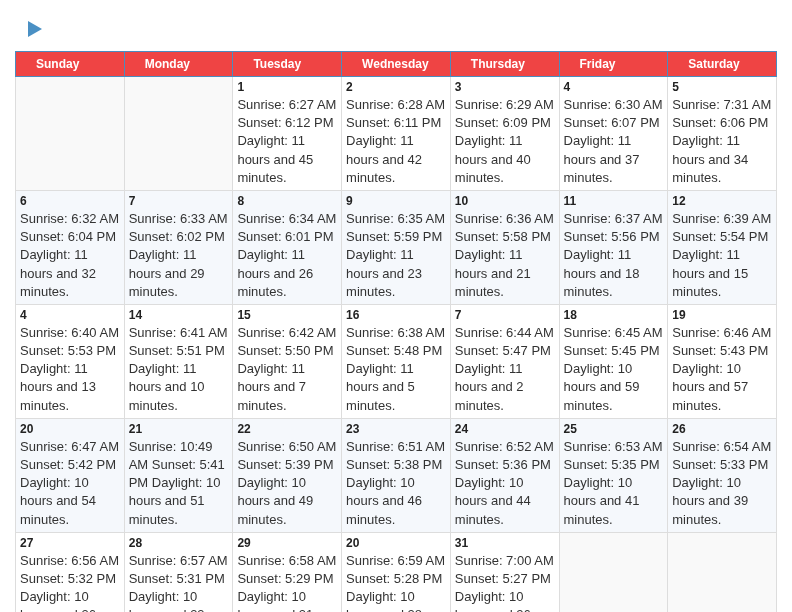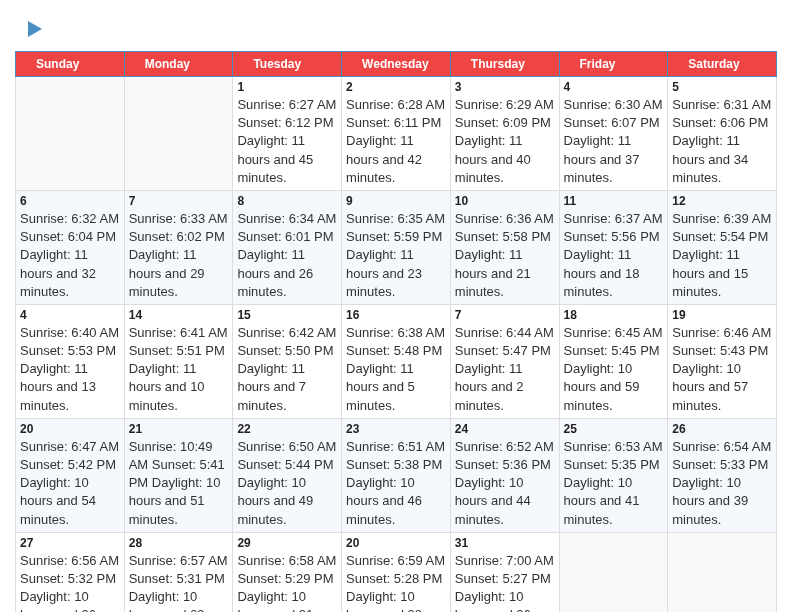--- a/index.html
+++ b/index.html
@@ -160,21 +160,21 @@
 Daylight: 11 hours and 40 minutes.</div>
           </td>
           <td>
             <span class="day-number">4</span>
             <div class="day-info">Sunrise: 6:30 AM
 Sunset: 6:07 PM
 Daylight: 11 hours and 37 minutes.</div>
           </td>
           <td>
             <span class="day-number">5</span>
-            <div class="day-info">Sunrise: 6:31 AM
+            <div class="day-info">Sunrise: 7:31 AM
 Sunset: 6:06 PM
 Daylight: 11 hours and 34 minutes.</div>
           </td>
         </tr>
         <tr>
           <td>
             <span class="day-number">6</span>
             <div class="day-info">Sunrise: 6:32 AM
 Sunset: 6:04 PM
 Daylight: 11 hours and 32 minutes.</div>
@@ -269,21 +269,21 @@
           </td>
           <td>
             <span class="day-number">21</span>
             <div class="day-info">Sunrise: 10:49 AM
 Sunset: 5:41 PM
 Daylight: 10 hours and 51 minutes.</div>
           </td>
           <td>
             <span class="day-number">22</span>
             <div class="day-info">Sunrise: 6:50 AM
-Sunset: 5:44 PM
+Sunset: 5:39 PM
 Daylight: 10 hours and 49 minutes.</div>
           </td>
           <td>
             <span class="day-number">23</span>
             <div class="day-info">Sunrise: 6:51 AM
 Sunset: 5:38 PM
 Daylight: 10 hours and 46 minutes.</div>
           </td>
           <td>
             <span class="day-number">24</span>

